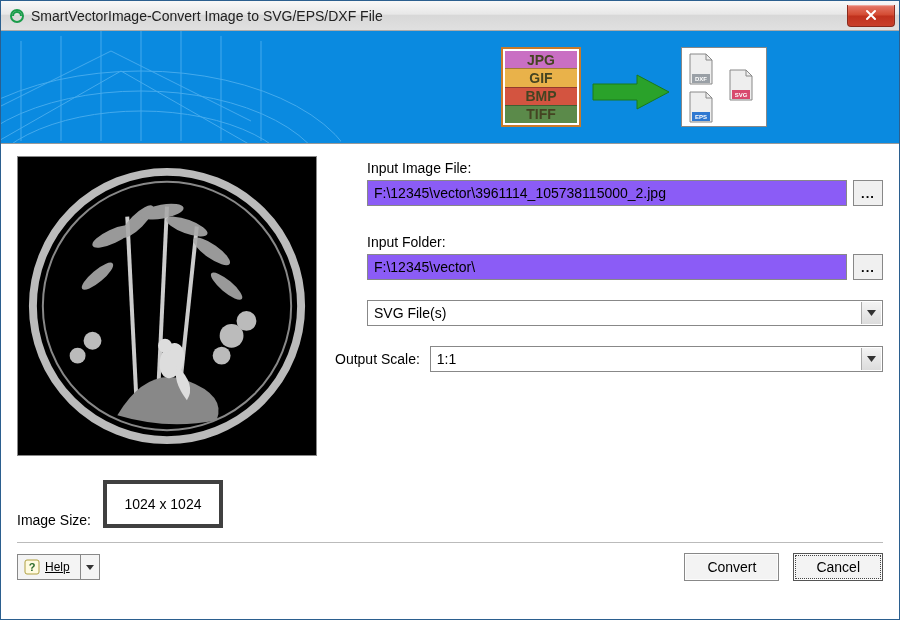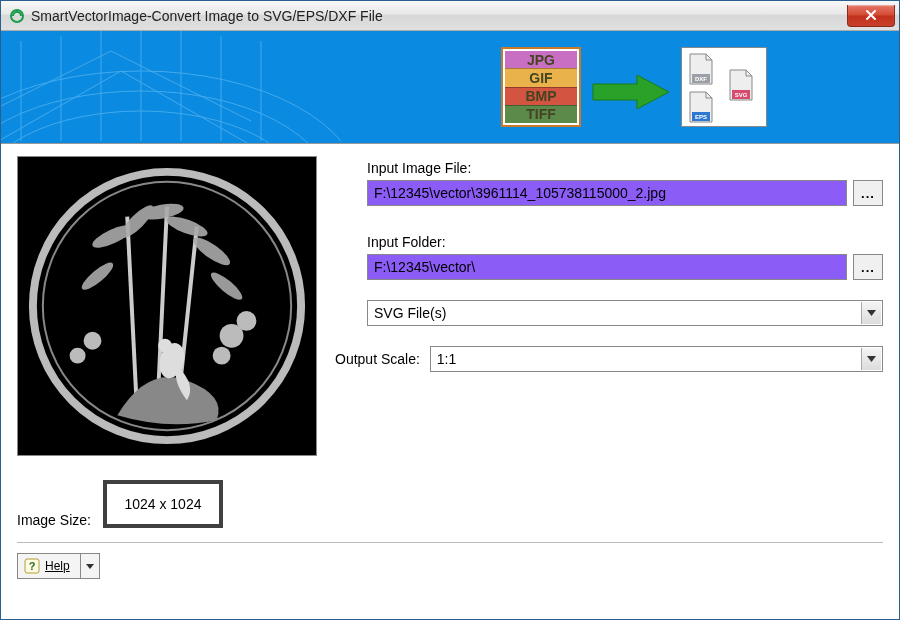--- a/index.html
+++ b/index.html
@@ -366,16 +366,20 @@
           </svg>
           <span class="help-text">Help</span>
         </div>
         <div class="hb-drop">
           <svg width="8" height="5" viewBox="0 0 8 5">
               <path d="M0 0 L8 0 L4 5 Z" fill="#333"></path>
             </svg>
         </div>
       </div>
       <div class="spacer"></div>
+      <div class="btns">
+        <div class="btn">Convert</div>
+        <div class="btn focus">Cancel</div>
+      </div>
     </div>
   </div>
 
 </div>
 
 </body></html>

